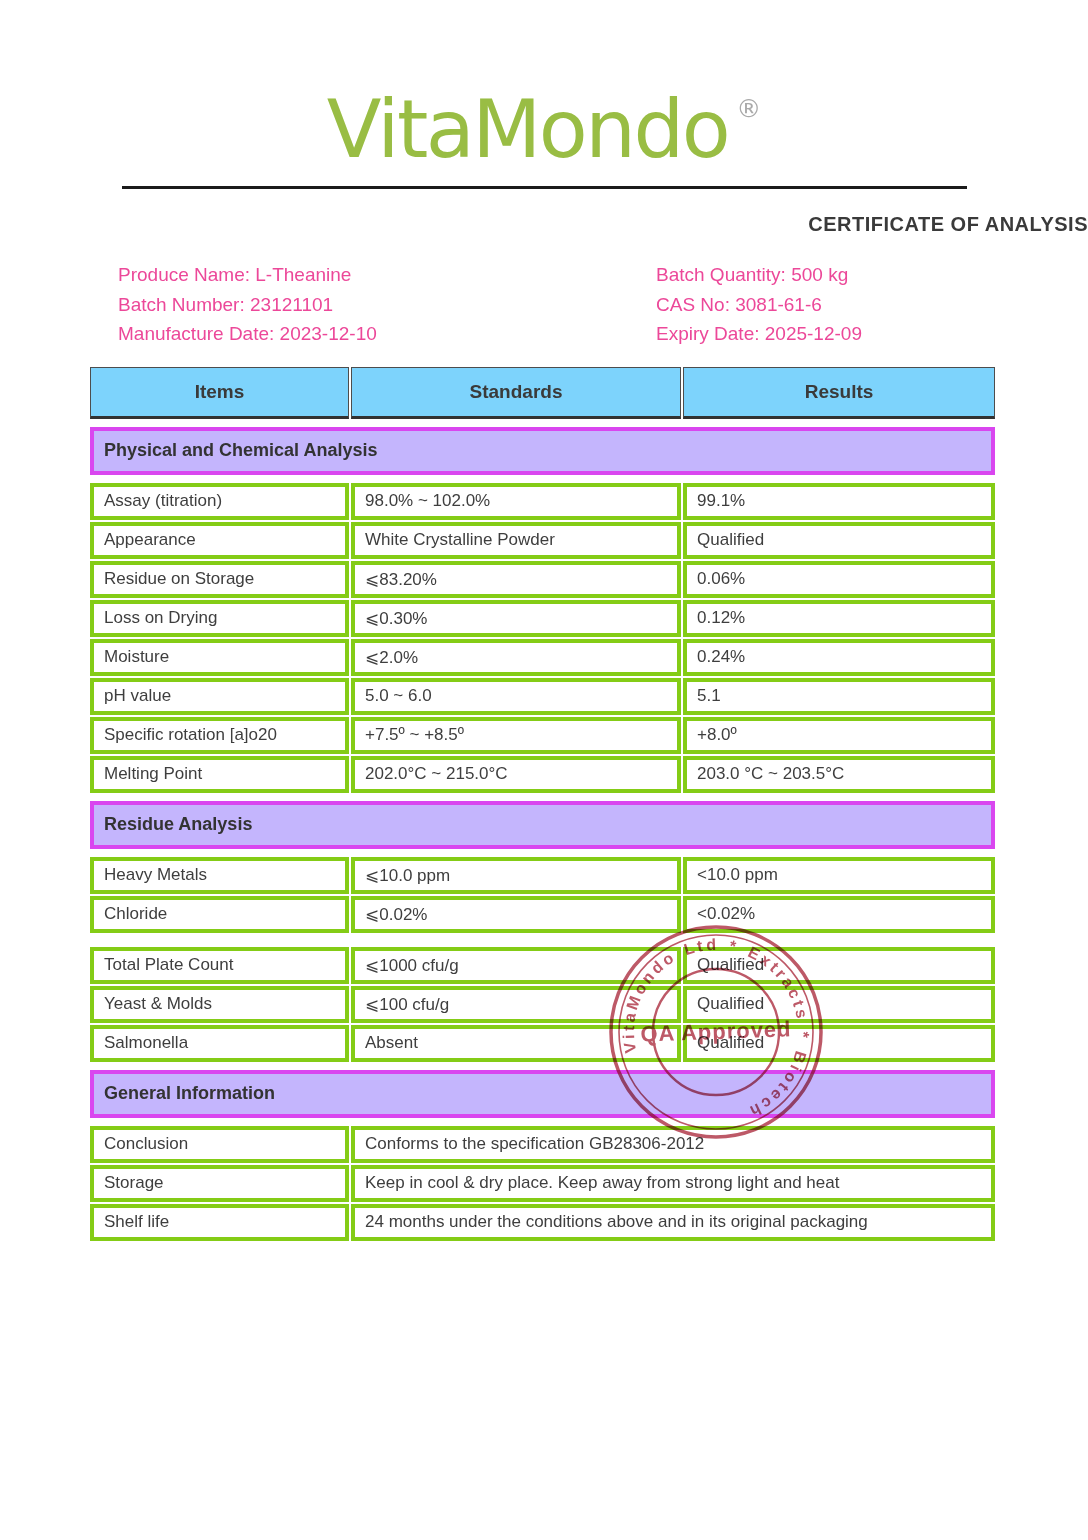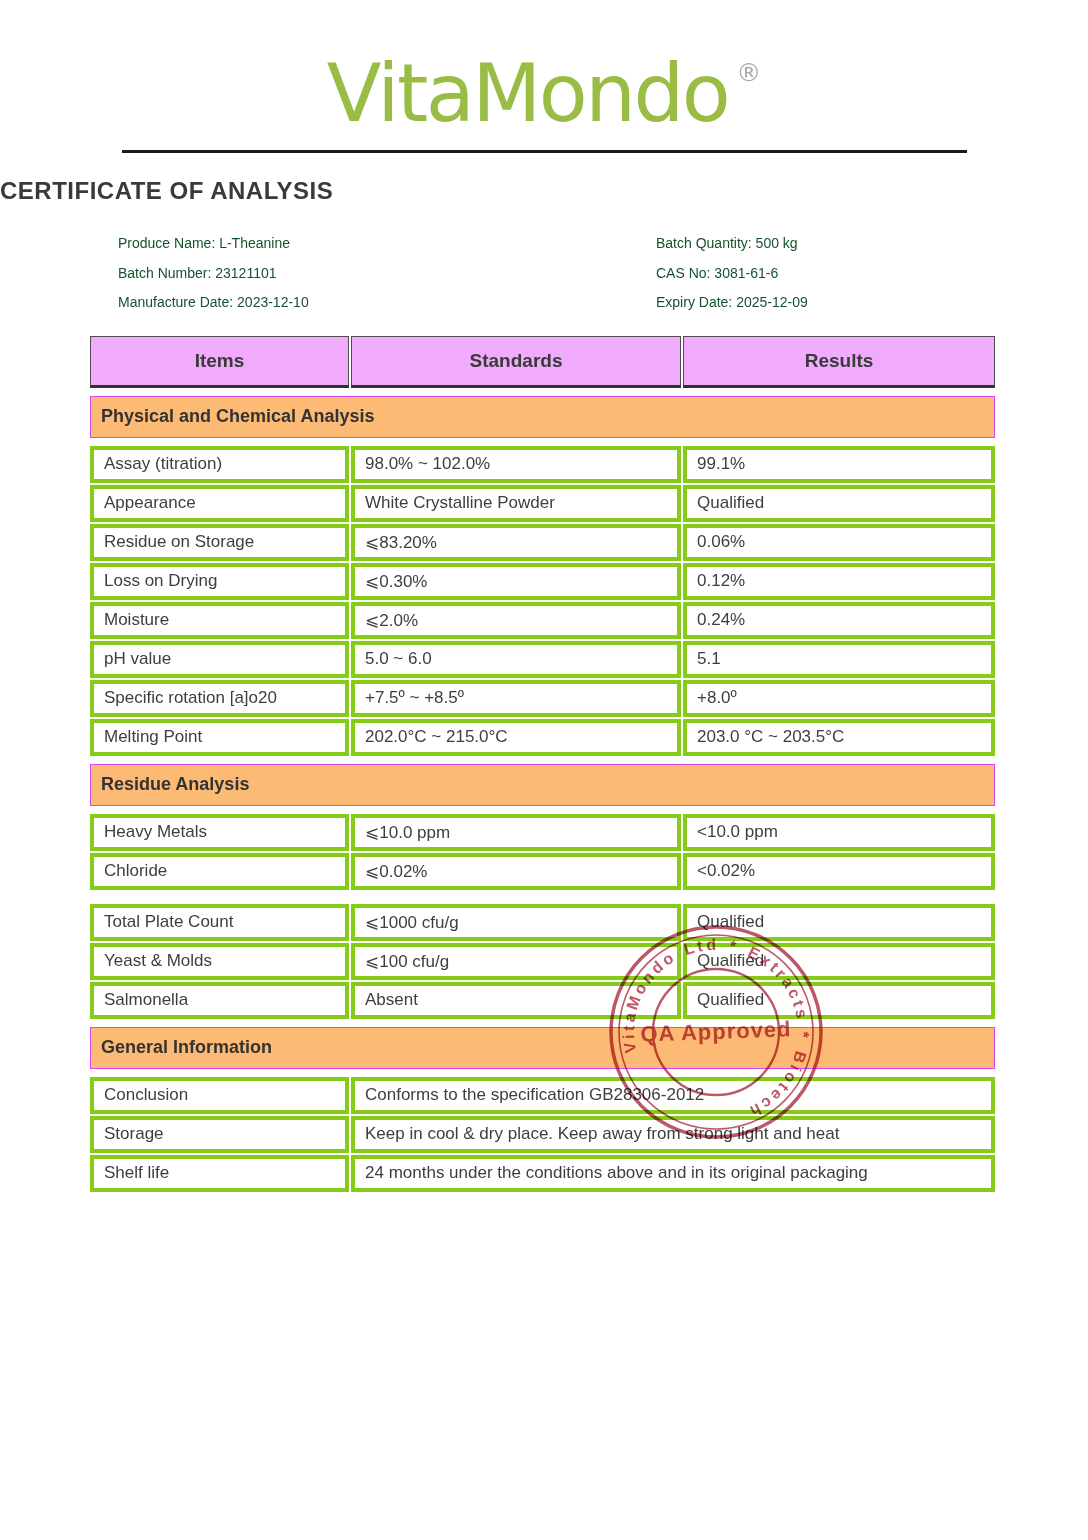--- a/index.html
+++ b/index.html
@@ -2,54 +2,54 @@
 <html><head>
 <meta charset="utf-8">
 <style>
   html,body{margin:0;padding:0;}
   body{
     width:1088px;height:1540px;background:#ffffff;position:relative;
     font-family:"Liberation Sans",sans-serif;color:#3c3c3c;
     -webkit-font-smoothing:antialiased;
   }
   
-  .logo-wrap{padding-top:40px;text-align:center;line-height:1.35;}
+  .logo-wrap{padding-top:40px;text-align:center;line-height:1.35;margin-top:36px;}
   .logo{
     font-family:"DejaVu Sans",sans-serif;font-size:80px;font-weight:400;
     color:#99bd44;letter-spacing:-2.5px;
   }
   .reg{
     font-family:"DejaVu Sans",sans-serif;font-size:25px;color:#a9a9a9;
     position:relative;top:-40px;margin-left:8px;letter-spacing:0;
   }
   .rule{width:845px;margin:2px auto 0;border-top:3px solid #1b1b1b;height:0;}
   h1.doc-title{
-    margin:24px 0 0;text-align:left;font-size:24px;font-weight:bold;
+    margin:24px 0 0;text-align:right;font-size:20px;font-weight:bold;
     color:#3a3a3a;letter-spacing:.5px;
   }
   
   .info{display:flex;margin:24px 0 0 118px;}
   .info .col-l{width:538px;}
-  .info p{margin:0;font-size:14px;line-height:29.5px;color:#14532d;}
+  .info p{margin:0;font-size:19px;line-height:29.5px;color:#ec4899;}
   
   table.coa{
     table-layout:fixed;width:909px;margin:16px 0 0 88px;
     border-collapse:separate;border-spacing:2px;
     font-size:17px;color:#3e3e3e;
   }
   table.coa th{
-    background:#f0abfc;border:1px solid #4d4d4d;border-bottom:3px solid #323232;
+    background:#7dd3fc;border:1px solid #4d4d4d;border-bottom:3px solid #323232;
     height:46px;font-size:19px;font-weight:bold;text-align:center;color:#3a3a3a;
   }
   table.coa td{
     border:4px solid #84cc16;height:27px;padding:1px 8px 1px 10px;
     background:#ffffff;overflow:hidden;white-space:nowrap;
   }
   table.coa tr.sec td{
-    background:#fdba74;border:1px solid #d946ef;font-weight:bold;font-size:18px;
+    background:#c4b5fd;border:4px solid #d946ef;font-weight:bold;font-size:18px;
     height:38px;color:#333333;
   }
   table.coa tr.sp td{
     border:none;background:transparent;height:4px;padding:0;
   }
   
   .stamp{
     position:absolute;left:601px;top:917px;
     mix-blend-mode:multiply;opacity:.85;pointer-events:none;
   }

